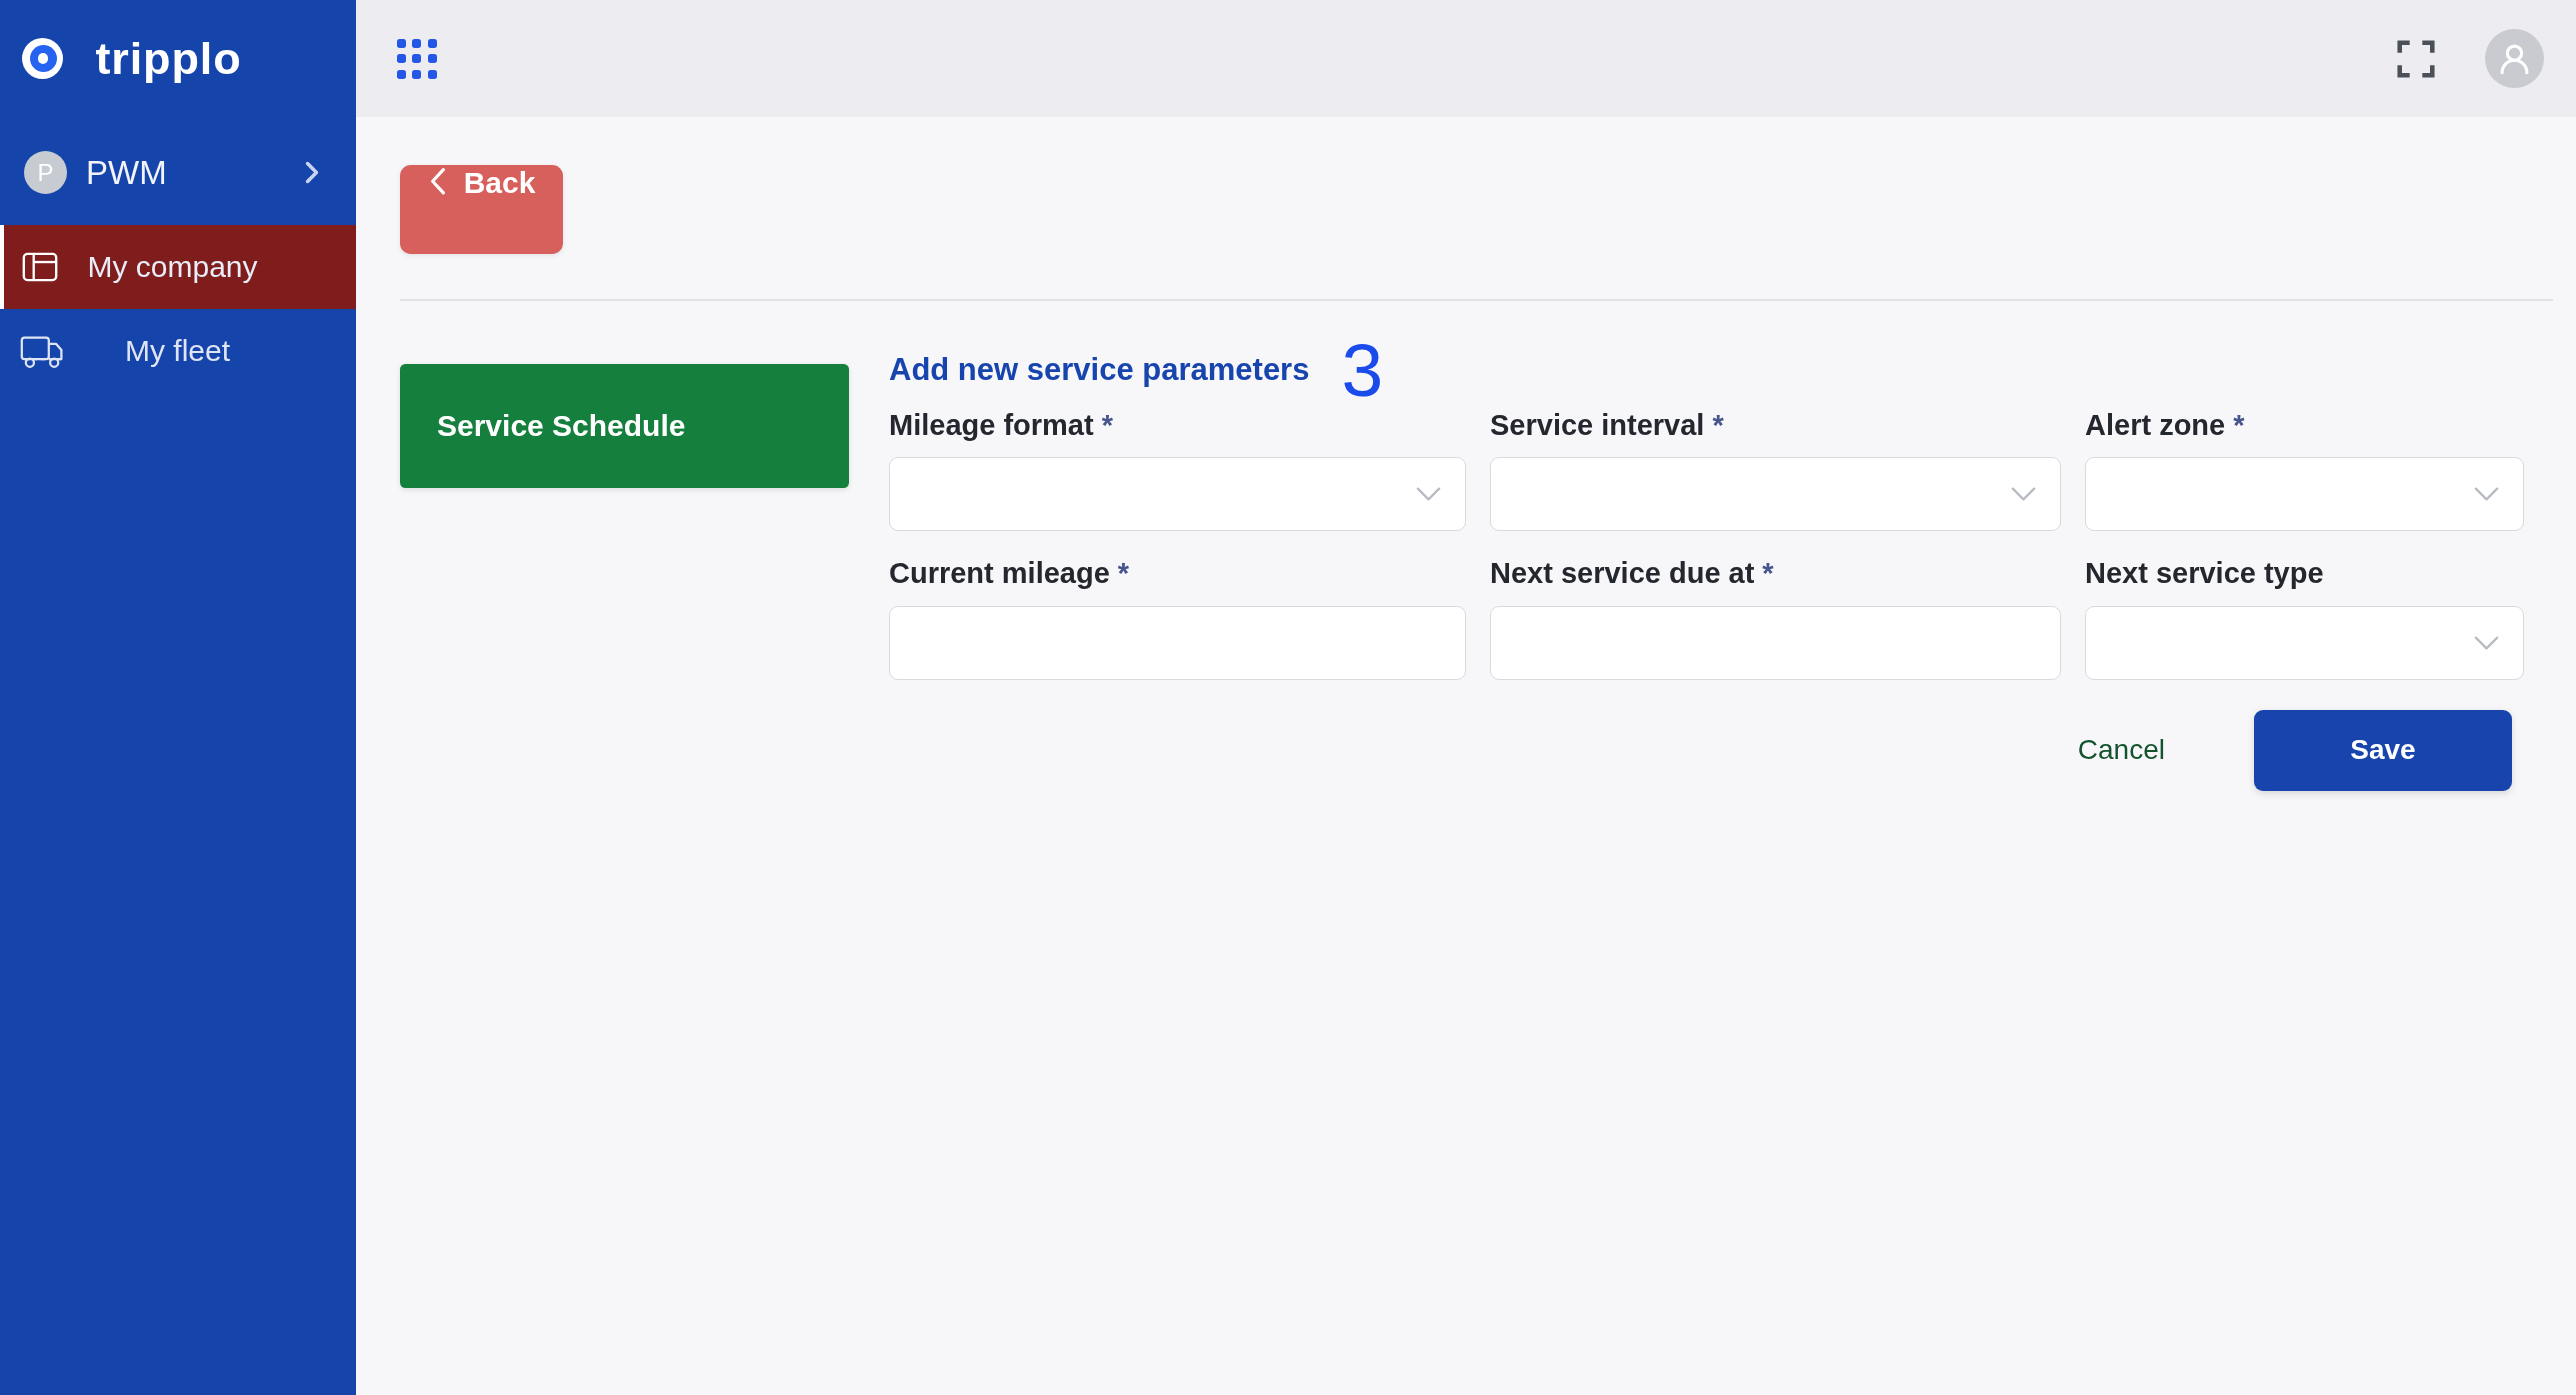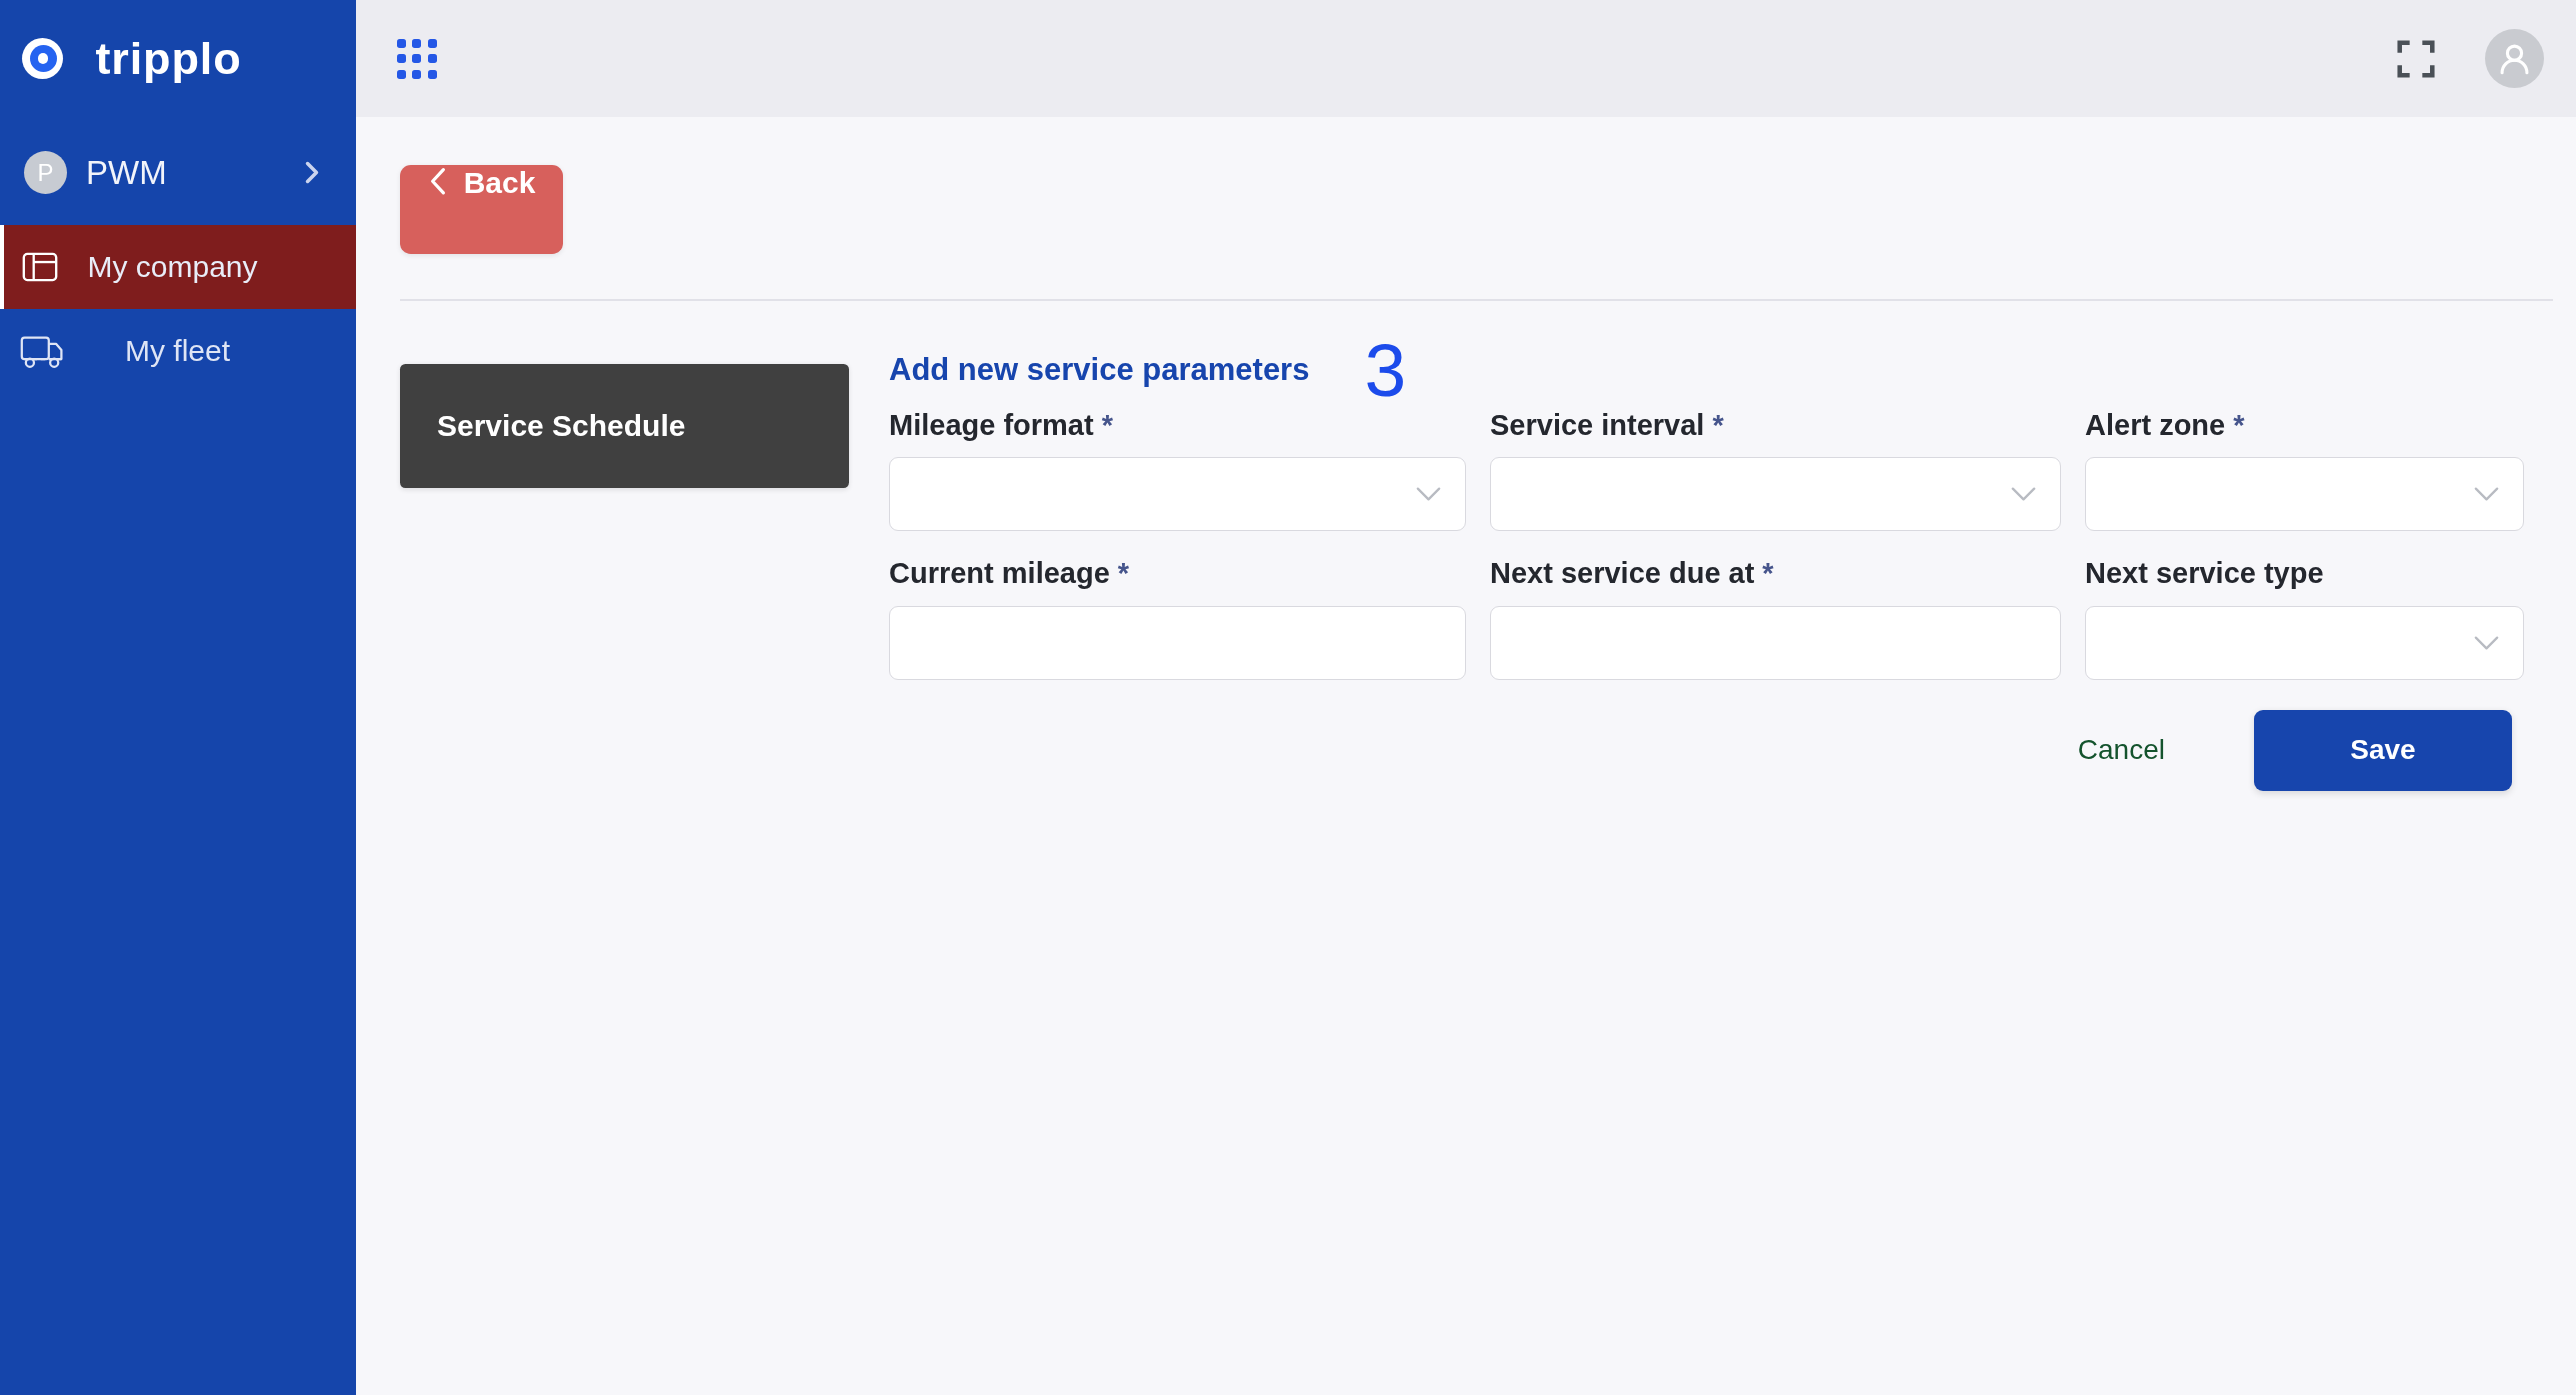--- a/index.html
+++ b/index.html
@@ -32,23 +32,23 @@
   .topbar{height:117px;background:#ECECF1;display:flex;align-items:center;padding:0 32px 0 41px;}
   .apps-btn{width:39px;height:39px;display:grid;grid-template-columns:repeat(3,9px);grid-template-rows:repeat(3,9px);gap:6.3px;background:none;border:none;padding:0;cursor:pointer;}
   .apps-btn span{background:#2457E6;border-radius:2.7px;}
   .topbar-spacer{flex:1;}
   .fs-btn{background:none;border:none;padding:0;margin-right:50px;display:flex;cursor:pointer;}
   .avatar-btn{width:59px;height:59px;border-radius:50%;background:#C9CBD0;border:none;padding:0;display:flex;align-items:center;justify-content:center;cursor:pointer;}
   .content{flex:1;background:#F7F7FA;padding:48px 23px 0 44px;box-sizing:border-box;}
   .back-btn{width:163px;height:89px;background:#D7605C;border:none;border-radius:10.8px;color:#FFFFFF;font-size:30px;font-weight:bold;font-family:"Liberation Sans",sans-serif;display:flex;justify-content:center;gap:16px;cursor:pointer;box-shadow:0 1.8px 5.4px rgba(0,0,0,0.08);}
   .divider{margin-top:45px;height:1.8px;background:#E1E1E8;}
   .section{margin-top:32px;display:flex;align-items:flex-start;}
-  .tab-card{margin-top:31px;width:449px;height:124px;flex:none;background:#404040;border-radius:5.4px;display:flex;align-items:center;padding-left:37px;box-sizing:border-box;color:#FFFFFF;font-size:30px;font-weight:bold;cursor:pointer;box-shadow:0 1.8px 5.4px rgba(0,0,0,0.10);}
+  .tab-card{margin-top:31px;width:449px;height:124px;flex:none;background:#15803d;border-radius:5.4px;display:flex;align-items:center;padding-left:37px;box-sizing:border-box;color:#FFFFFF;font-size:30px;font-weight:bold;cursor:pointer;box-shadow:0 1.8px 5.4px rgba(0,0,0,0.10);}
   .form-area{flex:1;margin-left:40px;display:flex;flex-direction:column;}
-  .form-header{display:flex;align-items:center;height:74px;gap:23px;}
+  .form-header{display:flex;align-items:center;height:74px;}
   .form-title{font-size:31px;font-weight:bold;color:#1745AD;margin:0;}
   .step-num{font-size:75px;font-weight:400;color:#1C4BEB;margin-left:32px;line-height:74px;}
   .fields-grid{display:grid;grid-template-columns:577px 571px 439px;column-gap:38px;row-gap:51px;gap:24px;}
   .field-label{font-size:29px;font-weight:bold;color:#24272E;height:36px;line-height:36px;margin-bottom:14.4px;}
   .req{color:#46558C;margin-left:8px;}
   .box{height:74px;background:#FFFFFF;border:1.8px solid #D9D9DF;border-radius:9px;box-sizing:border-box;}
   .select-box{position:relative;cursor:pointer;}
   .chev{position:absolute;right:23px;top:50%;transform:translateY(-50%);display:flex;}
   .text-box{width:100%;font-size:27px;padding:0 21.5px;color:#24272E;outline:none;font-family:"Liberation Sans",sans-serif;}
   .actions{margin-top:30px;display:flex;justify-content:flex-end;align-items:center;padding-right:41px;}

